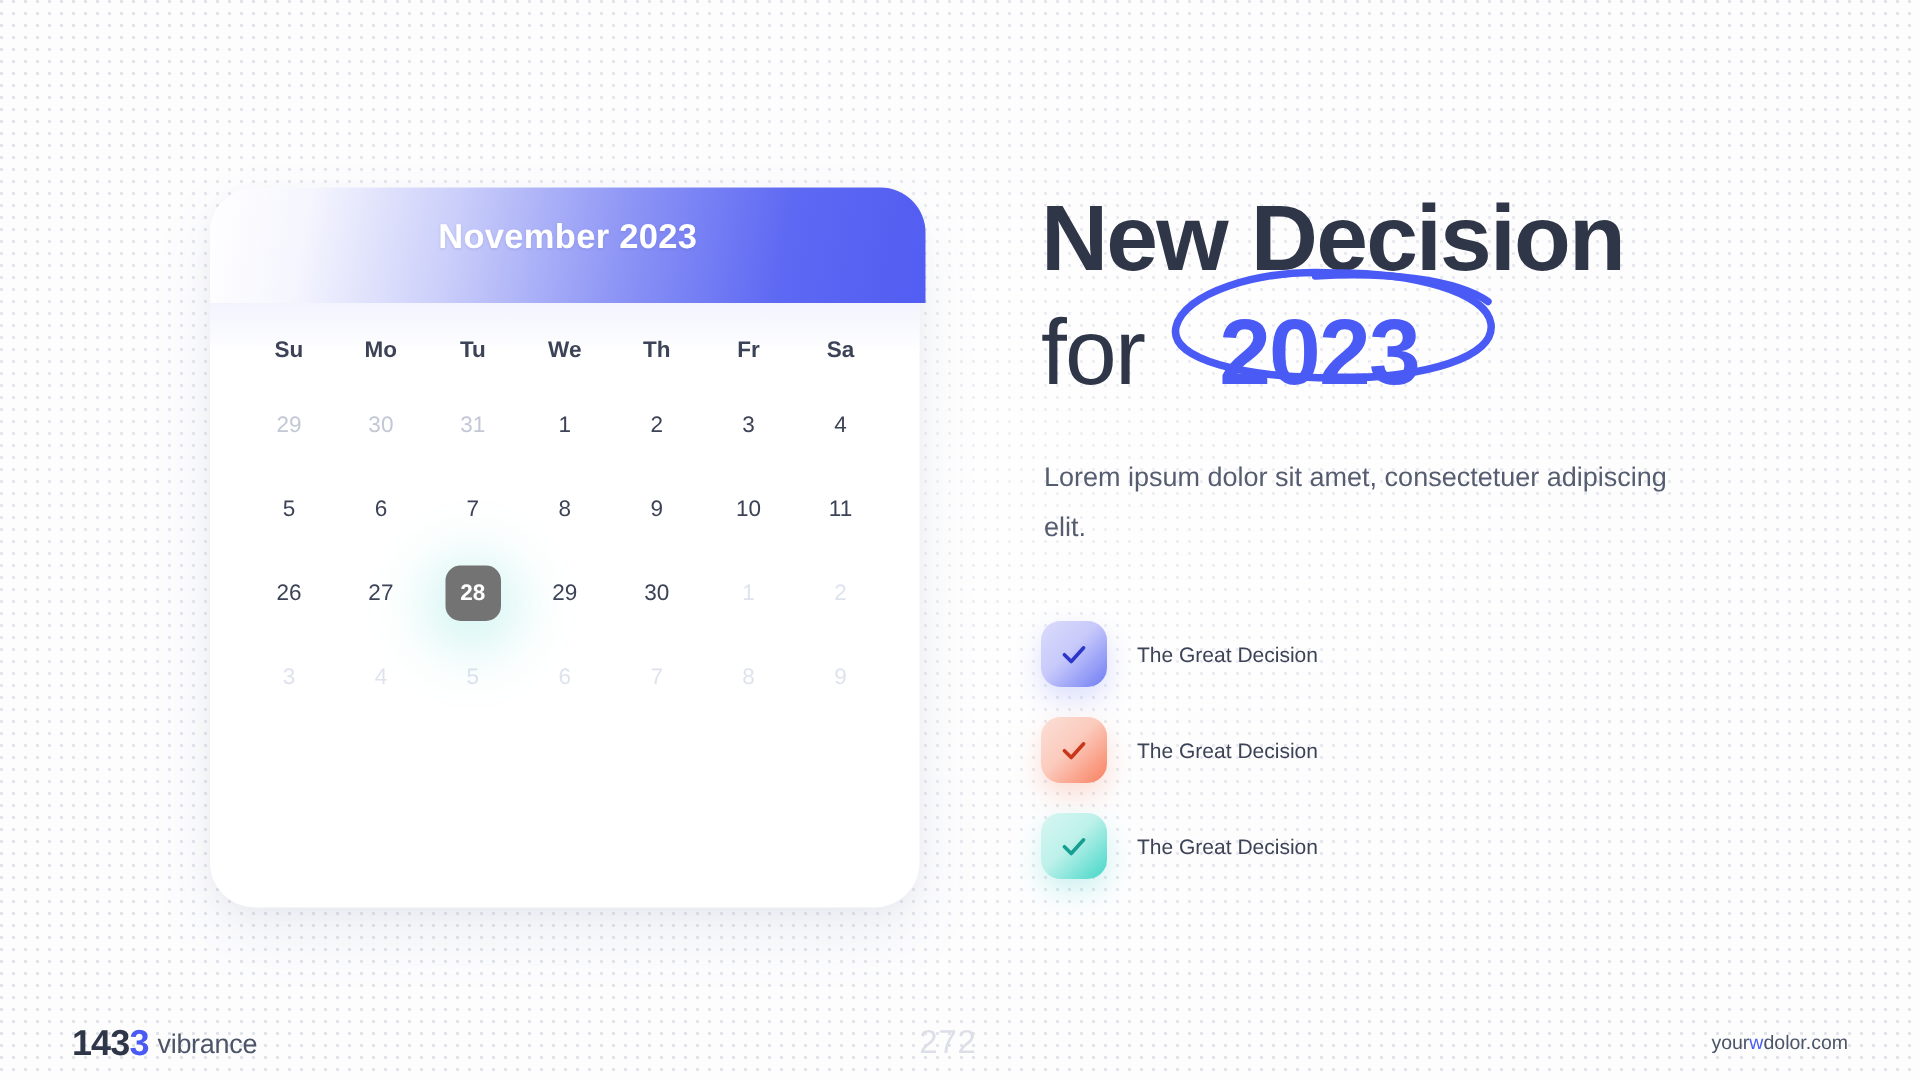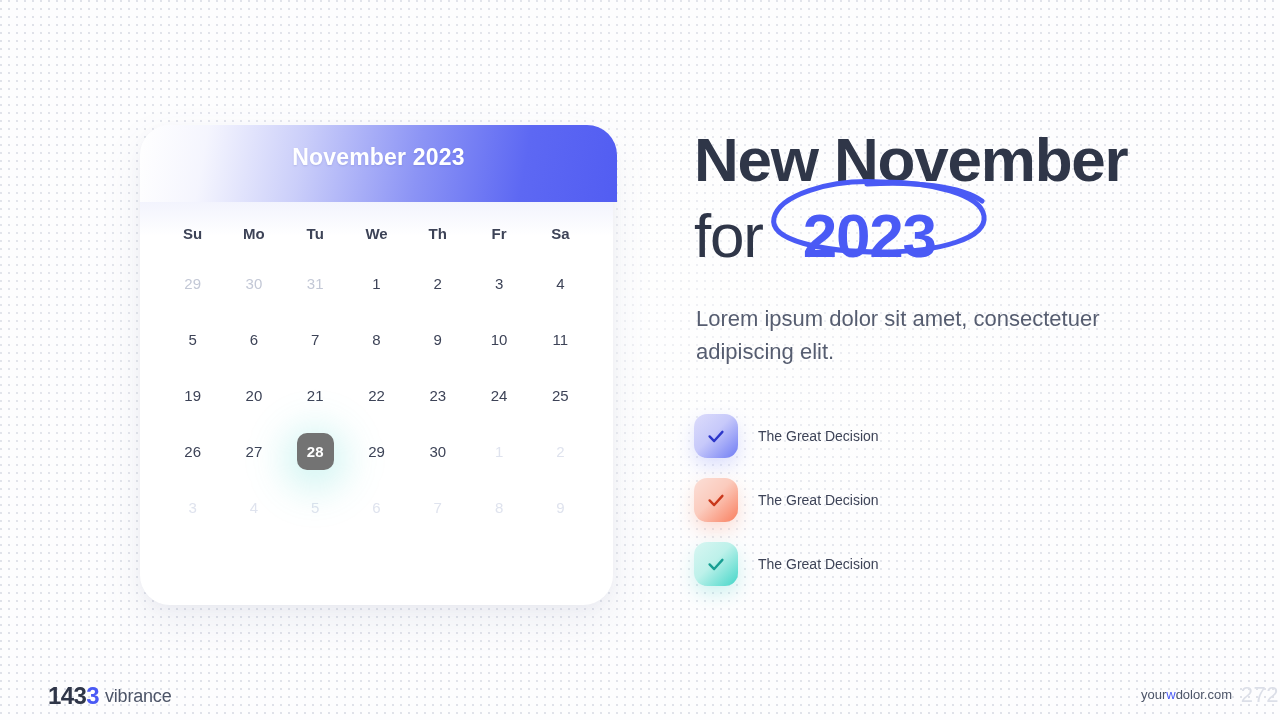--- a/index.html
+++ b/index.html
@@ -163,21 +163,21 @@
   }
   #headline-line2 {
     font-size: 62px;
     line-height: 76px;
     font-weight: 700;
     color: #2f3648;
     letter-spacing: -1.2px;
     margin: 0;
     display: flex;
     align-items: baseline;
-    gap: 6px;
+    gap: 16px;
   }
   #headline-for { font-weight: 400; }
   #year-wrap {
     position: relative;
     display: inline-block;
     padding: 0 34px;
   }
   #year-text {
     color: #4a5af5;
     font-weight: 700;
@@ -189,21 +189,21 @@
     left: -6px;
     top: -28px;
     width: 232px;
     height: 88px;
     z-index: 1;
     overflow: visible;
   }
 
   #subtitle {
     margin: 28px 0 16px 2px;
-    font-size: 22px;
+    font-size: 18px;
     line-height: 33px;
     color: #565d70;
     max-width: 440px;
   }
 
   #checklist {
     margin-top: 36px;
   }
   .check-item {
     display: flex;
@@ -257,23 +257,23 @@
   #logo-year .accent { color: #4a5af5; }
   #logo-word {
     font-size: 18px;
     color: #4c5467;
     letter-spacing: -0.2px;
     line-height: 1.35;
   }
   #page-number {
     position: absolute;
     left: 0;
-    right: 1px;
+    right: 16px;
     bottom: 12px;
-    text-align: right;
+    text-align: center;
     font-size: 22px;
     color: #dcdfe8;
     letter-spacing: 0.5px;
   }
   #footer-site {
     position: absolute;
     right: 48px;
     bottom: 18px;
     font-size: 13px;
     color: #4c5467;
@@ -315,29 +315,20 @@
           <div class="cal-row">
             <div class="cal-cell">5</div>
             <div class="cal-cell">6</div>
             <div class="cal-cell">7</div>
             <div class="cal-cell">8</div>
             <div class="cal-cell">9</div>
             <div class="cal-cell">10</div>
             <div class="cal-cell">11</div>
           </div>
           <div class="cal-row">
-            <div class="cal-cell">19</div>
-            <div class="cal-cell">20</div>
-            <div class="cal-cell">21</div>
-            <div class="cal-cell">22</div>
-            <div class="cal-cell">23</div>
-            <div class="cal-cell">24</div>
-            <div class="cal-cell">25</div>
-          </div>
-          <div class="cal-row">
             <div class="cal-cell">26</div>
             <div class="cal-cell">27</div>
             <div class="cal-cell">
               <div class="glow teal"></div>
               <div class="day-chip teal">28</div>
             </div>
             <div class="cal-cell">29</div>
             <div class="cal-cell">30</div>
             <div class="cal-cell muted-faint">1</div>
             <div class="cal-cell muted-faint">2</div>
@@ -349,21 +340,21 @@
             <div class="cal-cell muted-faint">6</div>
             <div class="cal-cell muted-faint">7</div>
             <div class="cal-cell muted-faint">8</div>
             <div class="cal-cell muted-faint">9</div>
           </div>
         </div>
     </div>
   </div>
 
   <div id="content">
-    <h1 id="headline">New November</h1>
+    <h1 id="headline">New Decision</h1>
     <div id="headline-line2">
       <span id="headline-for">for</span>
       <span id="year-wrap">
         <svg id="year-circle" viewBox="0 0 232 88" fill="none" xmlns="http://www.w3.org/2000/svg">
           <path d="M118 12 C64 9 16 26 11 48 C6 70 58 82 118 82 C178 82 224 68 221 46 C218 25 170 11 112 12" stroke="#4a5af5" stroke-width="5" stroke-linecap="round" fill="none"></path>
           <path d="M104 14 C150 11 198 16 219 31" stroke="#4a5af5" stroke-width="5" stroke-linecap="round" fill="none"></path>
         </svg>
         <span id="year-text">2023</span>
       </span>
     </div>

